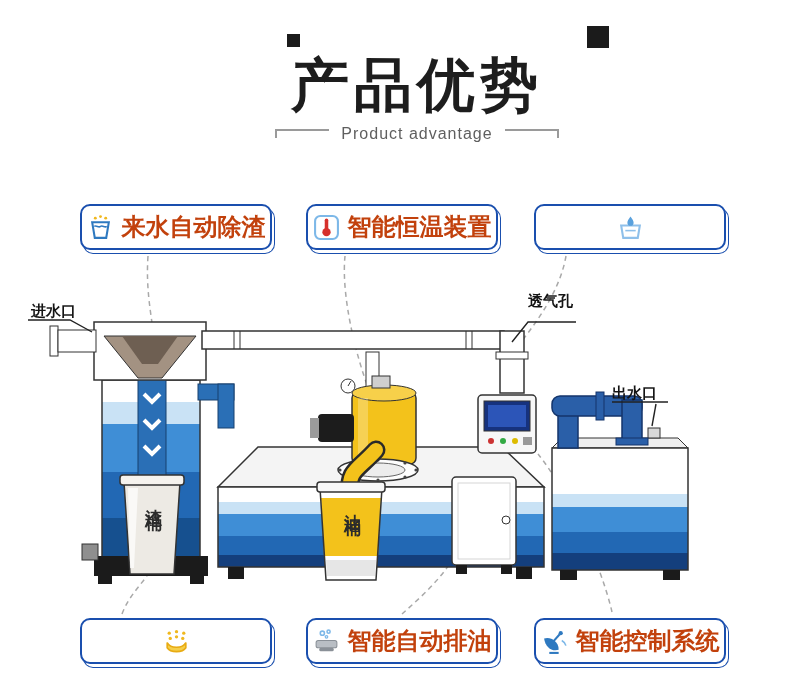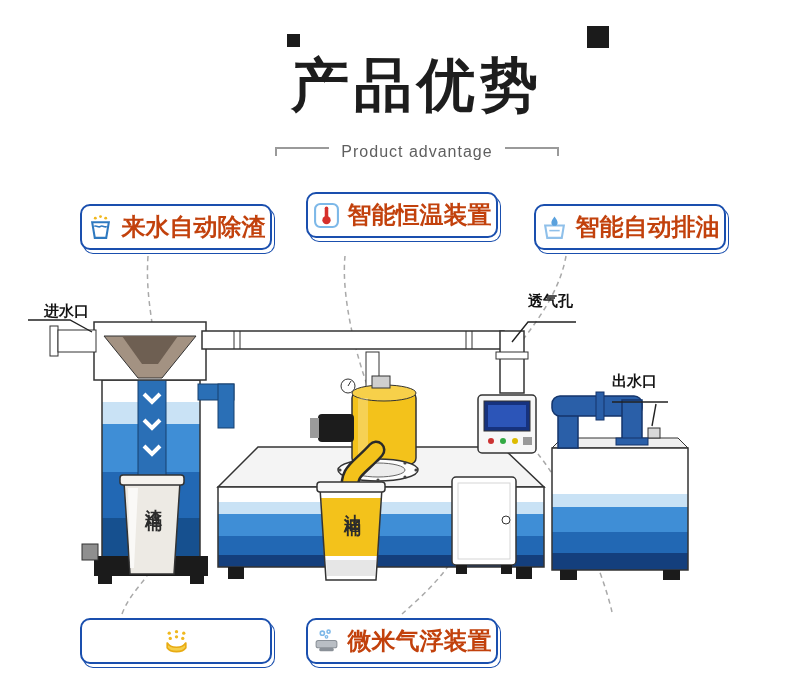--- a/index.html
+++ b/index.html
@@ -7,21 +7,21 @@
         font-family:"Liberation Sans","DejaVu Sans",sans-serif;}
   .diagram-svg{position:absolute;left:0;top:0;z-index:1;}
 
   
   .title-block{position:absolute;left:0;right:0;top:52px;text-align:center;z-index:4;padding-left:44px;}
   .title-wrap{position:relative;display:inline-block;}
   .sq{position:absolute;background:#1b1b1b;}
   .sq-left{left:12px;top:-18px;width:13px;height:13px;}
   .sq-right{right:-50px;top:-26px;width:22px;height:22px;}
   .main-title{margin:0;font-size:58px;line-height:1.15;font-weight:900;color:#1d1d1d;letter-spacing:5px;}
-  .subtitle-row{display:flex;align-items:center;justify-content:center;gap:12px;margin-top:24px;}
+  .subtitle-row{display:flex;align-items:center;justify-content:center;gap:12px;margin-top:6px;}
   .subtitle{font-size:16px;color:#5f5f5f;letter-spacing:1px;}
   .bracket{display:inline-block;width:52px;height:7px;border-top:2px solid #9a9a9a;}
   .bracket-left{border-left:2px solid #9a9a9a;}
   .bracket-right{border-right:2px solid #9a9a9a;}
 
   
   .feature{position:absolute;width:192px;height:46px;background:#fff;
            border:2px solid #1a4fae;border-radius:10px;
            display:flex;align-items:center;justify-content:center;gap:8px;
            box-shadow:3px 4px 0 -1px #ffffff,3px 4px 0 0 #1a4fae;
@@ -207,36 +207,35 @@
     <svg class="ficon" viewBox="0 0 26 26">
       <circle cx="8" cy="4" r="1.4" fill="#f0b81e"></circle>
         <circle cx="13" cy="2.5" r="1.4" fill="#f0b81e"></circle>
       <circle cx="18" cy="4" r="1.4" fill="#f0b81e"></circle>
       <path d="M5,8 L21,8 L18.5,23 L7.5,23 Z" fill="none" stroke="#2e79c0" stroke-width="2"></path>
       <path d="M7,12 C9,10.5 11,13.5 13,12 C15,10.5 17,13.5 19,12" stroke="#2e79c0" fill="none" stroke-width="1.5"></path>
     </svg>
     <span class="flabel">来水自动除渣</span>
   </div>
 
-  <div class="feature" style="left:306px;top:192px">
+  <div class="feature" style="left:306px;top:204px">
     <svg class="ficon" viewBox="0 0 26 26">
       <rect x="2" y="2" width="22" height="22" rx="5" fill="none" stroke="#7db8e8" stroke-width="2"></rect>
       <line x1="13" y1="6" x2="13" y2="14" stroke="#d6302c" stroke-width="3.4" stroke-linecap="round"></line>
       <circle cx="13" cy="17.5" r="4" fill="#d6302c"></circle>
     </svg>
     <span class="flabel">智能恒温装置</span>
   </div>
 
   <div class="feature" style="left:534px;top:204px">
     <svg class="ficon" viewBox="0 0 26 26">
       <path d="M4,11 H22 L20,23 H6 Z" fill="none" stroke="#8fc0ea" stroke-width="2"></path>
       <path d="M13,2.5 C11,5.5 10,6.8 10,8.4 A3,3 0 0 0 16,8.4 C16,6.8 15,5.5 13,2.5 Z" fill="#5aa1dd"></path>
       <line x1="8" y1="16" x2="18" y2="16" stroke="#8fc0ea" stroke-width="1.5"></line>
     </svg>
-    <span class="flabel">智能自动排油</span>
   </div>
 
   <div class="feature" style="left:80px;top:618px">
     <svg class="ficon" viewBox="0 0 26 26">
       <circle cx="6" cy="5" r="1.6" fill="#f0b81e"></circle>
         <circle cx="13" cy="3.5" r="1.6" fill="#f0b81e"></circle>
       <circle cx="20" cy="5" r="1.6" fill="#f0b81e"></circle>
         <circle cx="7" cy="10" r="1.6" fill="#f0b81e"></circle>
       <circle cx="13" cy="8.5" r="1.6" fill="#f0b81e"></circle>
         <circle cx="19" cy="10" r="1.6" fill="#f0b81e"></circle>
@@ -245,23 +244,33 @@
   </div>
 
   <div class="feature" style="left:306px;top:618px">
     <svg class="ficon" viewBox="0 0 26 26">
       <circle cx="9" cy="5" r="2" fill="none" stroke="#7db8e8" stroke-width="1.5"></circle>
       <circle cx="15" cy="3.5" r="1.5" fill="none" stroke="#7db8e8" stroke-width="1.5"></circle>
       <circle cx="13" cy="8.5" r="1.2" fill="none" stroke="#7db8e8" stroke-width="1.2"></circle>
       <rect x="3" y="12" width="20" height="7" rx="2" fill="#b9bec4" stroke="#8a9097"></rect>
       <rect x="6" y="19" width="14" height="3.5" rx="1.5" fill="#8a9097"></rect>
     </svg>
-    <span class="flabel">微米气浮装置</span>
-  </div>
-
-
-  <div class="dlabel" style="left:44px;top:302px">进水口</div>
+    <span class="flabel">智能自动排油</span>
+  </div>
+
+  <div class="feature" style="left:534px;top:618px">
+    <svg class="ficon" viewBox="0 0 26 26">
+      <path d="M3,10 A11,11 0 0 1 17,21 C10,23 4,18 3,10 Z" fill="#2e79c0"></path>
+      <line x1="10" y1="15" x2="18" y2="6" stroke="#2e79c0" stroke-width="2"></line>
+      <circle cx="19" cy="5" r="2" fill="#2e79c0"></circle>
+      <path d="M20,12 A8,8 0 0 1 24,17" stroke="#7db8e8" fill="none" stroke-width="1.5"></path>
+      <line x1="8" y1="24" x2="17" y2="24" stroke="#2e79c0" stroke-width="2"></line>
+    </svg>
+    <span class="flabel">智能控制系统</span>
+  </div>
+
+  <div class="dlabel" style="left:31px;top:302px">进水口</div>
   <div class="dlabel" style="left:528px;top:292px">透气孔</div>
-  <div class="dlabel" style="left:612px;top:372px">出水口</div>
+  <div class="dlabel" style="left:612px;top:384px">出水口</div>
   <div class="vlabel" style="left:142px;top:495px">渣桶</div>
   <div class="vlabel" style="left:341px;top:500px">油桶</div>
 
 </div>
 
 </body></html>

